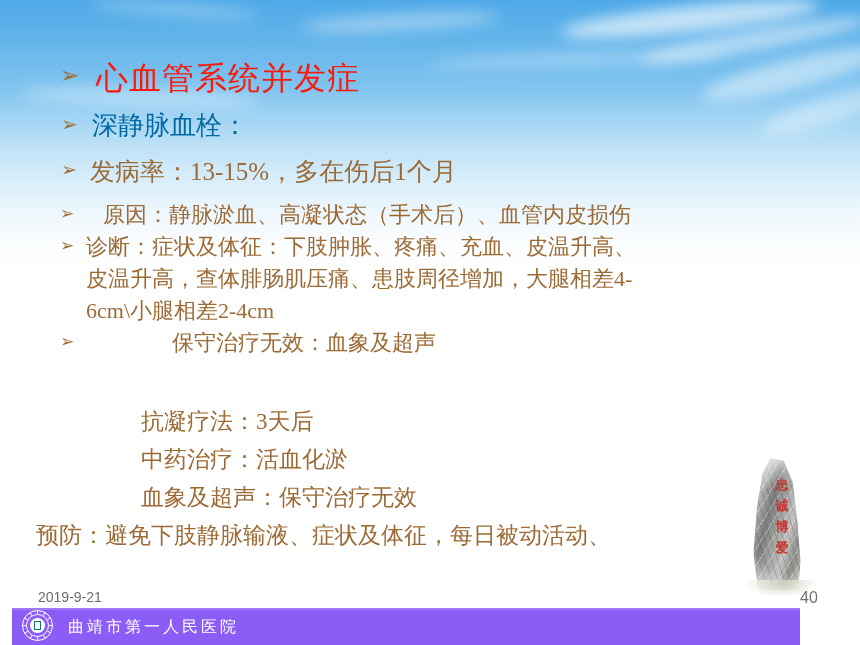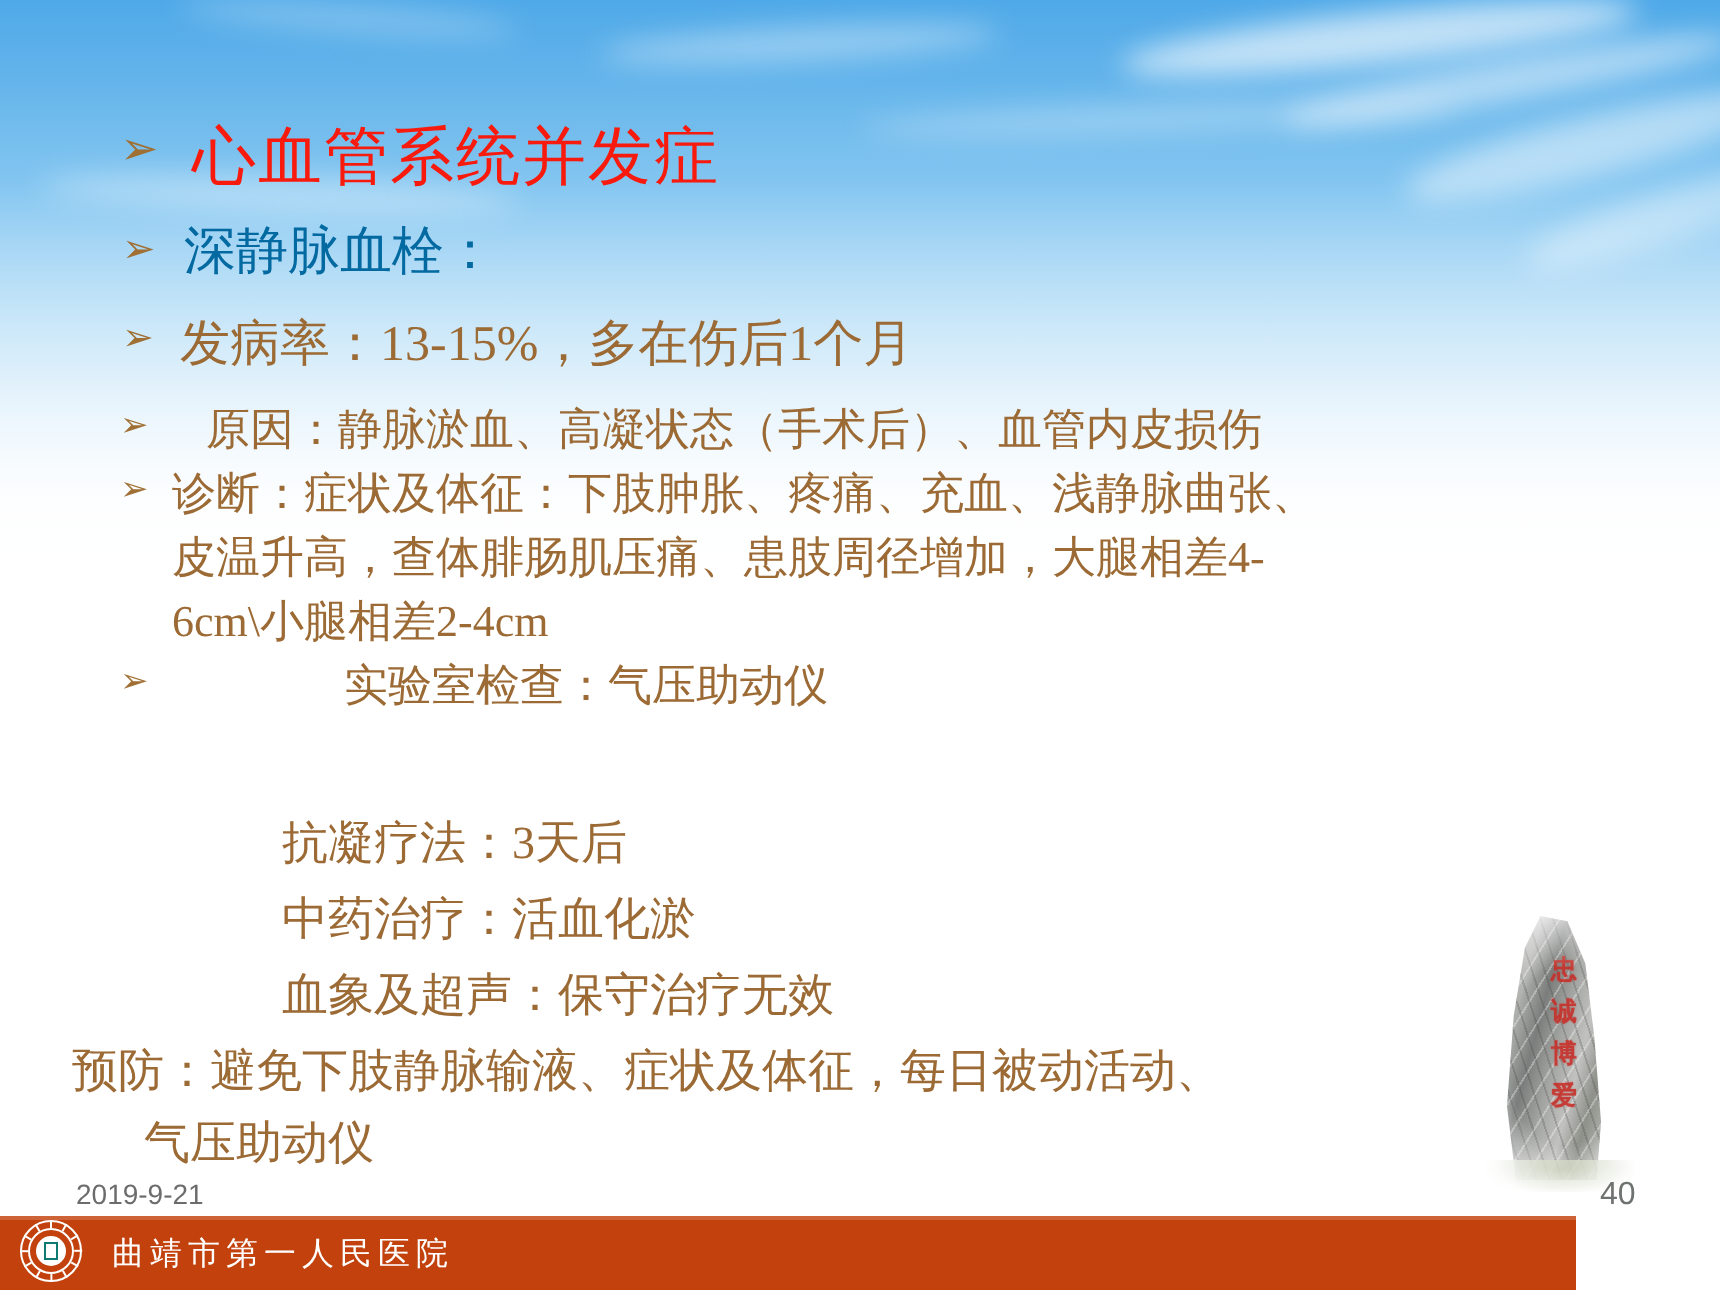--- a/index.html
+++ b/index.html
@@ -198,23 +198,23 @@
   }
   .pageno {
     position: absolute;
     left: 800px; top: 589px;
     font-size: 16px;
     color: #6f7370;
     font-family: "Liberation Sans", sans-serif;
   }
   .footer-bar {
     position: absolute;
-    left: 0; top: 608px;
+    left: 12px; top: 608px;
     width: 788px; height: 37px;
-    background: #c2410c;
+    background: #8b5cf6;
   }
   .footer-bar::after {
     content: "";
     position: absolute;
     left: 0; top: 0;
     width: 860px; height: 2px;
     background: rgba(255,255,255,.18);
   }
   .logo {
     position: absolute;
@@ -301,33 +301,32 @@
     <span class="bullet b-dvt">➢</span>
     <div class="line l-dvt">深静脉血栓：</div>
 
     <span class="bullet b-rate">➢</span>
     <div class="line l-rate">发病率：13-15%，多在伤后1个月</div>
 
     <span class="bullet b-cause">➢</span>
     <div class="line l-cause">原因：静脉淤血、高凝状态（手术后）、血管内皮损伤</div>
 
     <span class="bullet b-diag">➢</span>
-    <div class="line l-diag1">诊断：症状及体征：下肢肿胀、疼痛、充血、浅静脉曲张、</div>
+    <div class="line l-diag1">诊断：症状及体征：下肢肿胀、疼痛、充血、皮温升高、</div>
     <div class="line l-diag2">皮温升高，查体腓肠肌压痛、患肢周径增加，大腿相差4-</div>
     <div class="line l-diag3">6cm\小腿相差2-4cm</div>
 
     <span class="bullet b-lab">➢</span>
-    <div class="line l-lab">实验室检查：气压助动仪</div>
+    <div class="line l-lab">保守治疗无效：血象及超声</div>
 
     <div class="line l-tx1">抗凝疗法：3天后</div>
     <div class="line l-tx2">中药治疗：活血化淤</div>
     <div class="line l-tx3">血象及超声：保守治疗无效</div>
 
     <div class="line l-prev1">预防：避免下肢静脉输液、症状及体征，每日被动活动、</div>
-    <div class="line l-prev2">气压助动仪</div>
   </div>
 
   <div class="date">2019-9-21</div>
   <div class="pageno">40</div>
 
   <div class="footer-bar">
     <div class="logo">
       <div class="ring"></div>
       <div class="ring2"></div>
       <div class="core"></div>

